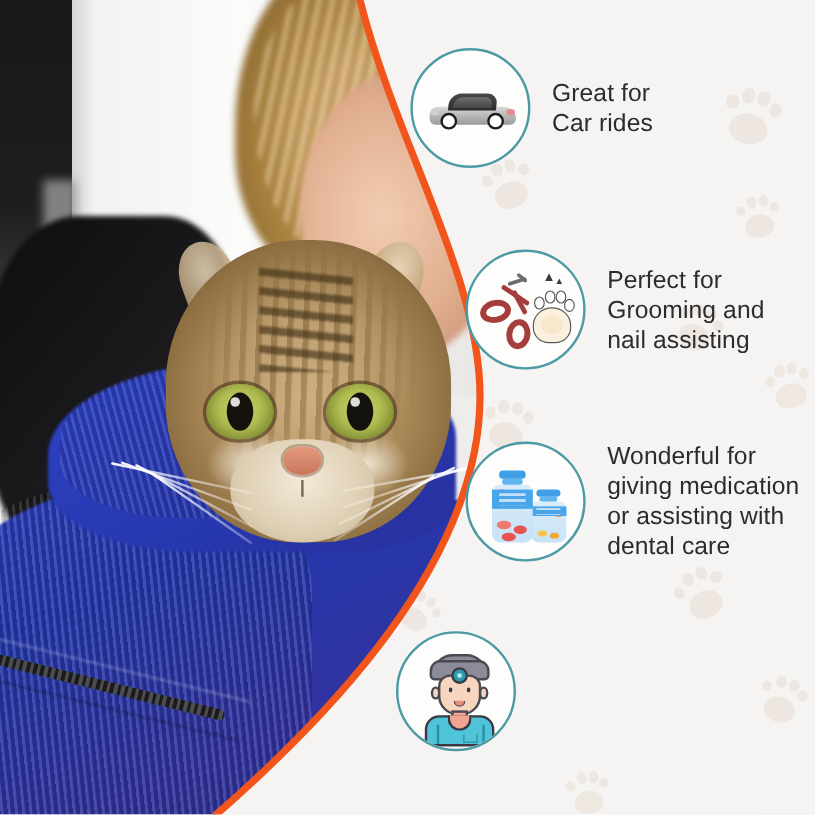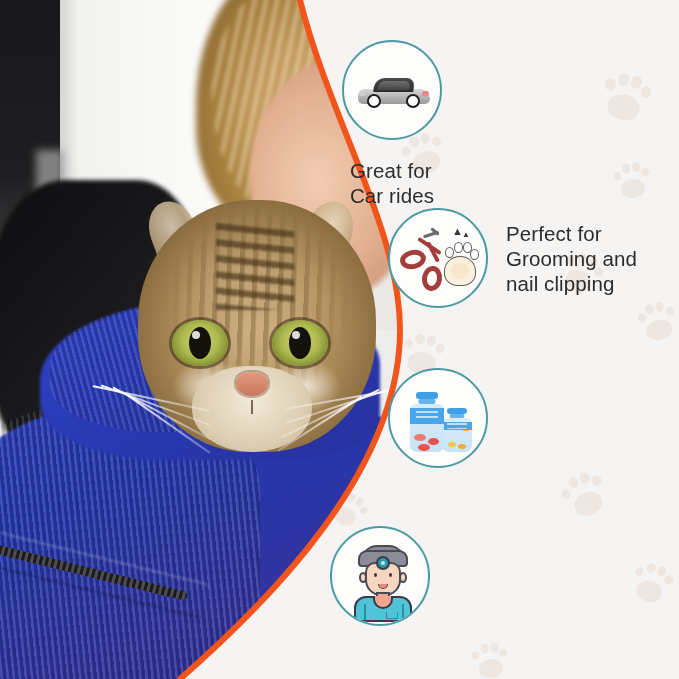--- a/index.html
+++ b/index.html
@@ -322,21 +322,21 @@
     top: 0;
     width: 349px;
     height: 679px;
   }
   .feature {
     position: absolute;
     display: flex;
     align-items: center;
     gap: 18px;
   }
-  .f1 { left: 12px;  top: 40px; flex-direction: column; }
+  .f1 { left: 12px;  top: 40px; }
   .f2 { left: 58px;  top: 208px; }
   .f3 { left: 58px;  top: 368px; }
   .f4 { left: 0px;   top: 526px; }
 
   .icon-circle {
     position: relative;
     width: 100px;
     height: 100px;
     flex: 0 0 100px;
     border-radius: 50%;
@@ -818,21 +818,21 @@
             <div class="pad-c"></div>
             <div class="pw toe t1"></div>
             <div class="pw toe t2"></div>
             <div class="pw toe t3"></div>
             <div class="pw toe t4"></div>
           </div>
         </div>
       </div>
       <div class="feature-text">Perfect for
 Grooming and
-nail clipping</div>
+nail assisting</div>
     </div>
 
     <div class="feature f3">
       <div class="icon-circle">
         <div class="meds">
           <div class="bottle b-small">
             <div class="body">
               <div class="pill" style="left:4px;  top:6px;  width:7px; height:5px; background:#F0A93C;"></div>
               <div class="pill" style="left:13px; top:4px;  width:8px; height:5px; background:#F6C44A;"></div>
               <div class="pill" style="left:20px; top:8px;  width:7px; height:5px; background:#F0A93C;"></div>
@@ -854,20 +854,24 @@
               <div class="pill" style="left:8px;  top:40px; width:12px; height:7px; background:#E8524F;"></div>
             </div>
             <div class="label">
                 <div class="label-lines"></div>
               </div>
             <div class="neck"></div>
             <div class="cap"></div>
           </div>
         </div>
       </div>
+      <div class="feature-text">Wonderful for
+giving medication
+or assisting with
+dental care</div>
     </div>
 
     <div class="feature f4">
       <div class="icon-circle">
         <div class="vet">
           <div class="vet-hair"></div>
           <div class="vet-band"></div>
           <div class="vet-ear l"></div>
           <div class="vet-ear r"></div>
           <div class="vet-face"></div>

